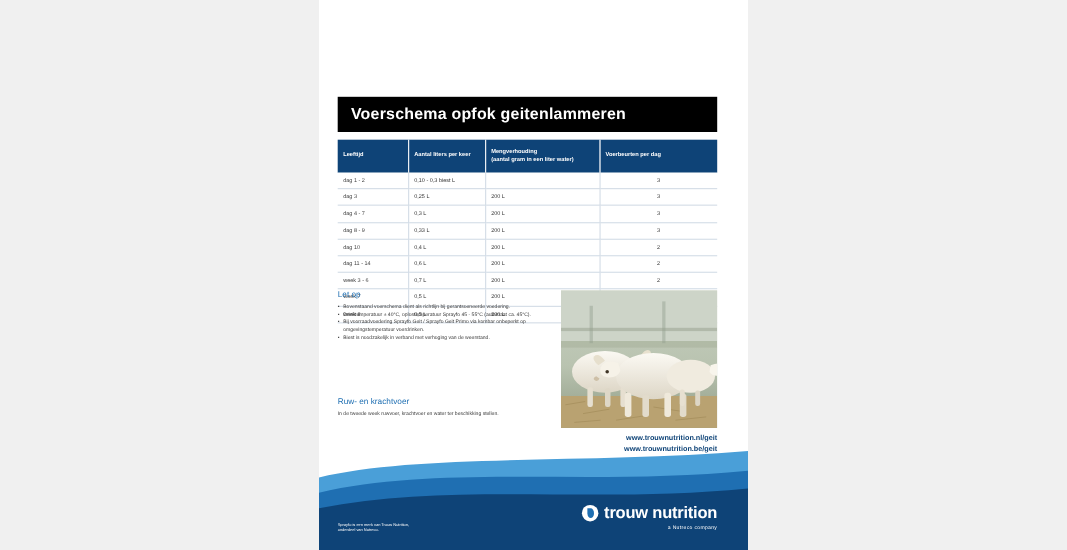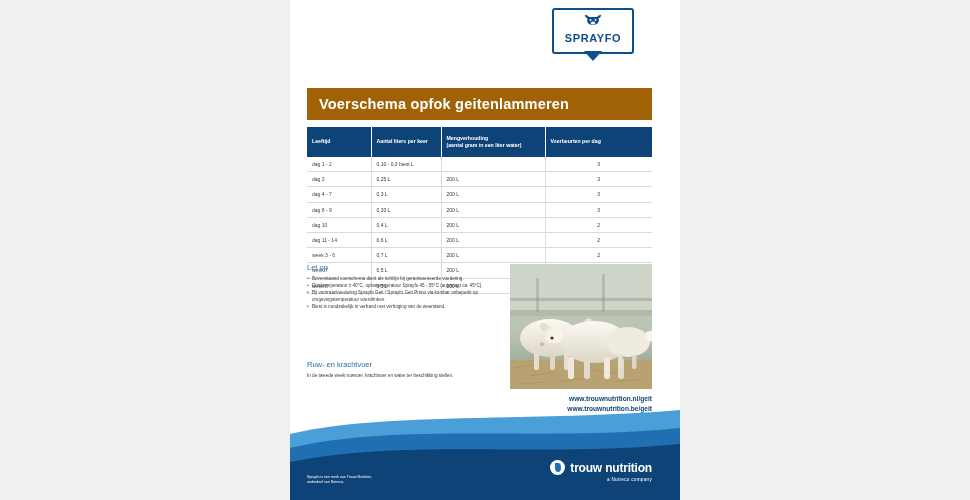--- a/index.html
+++ b/index.html
@@ -67,21 +67,21 @@
     letter-spacing: 0.6px;
     color: #0d4e8b;
   }
   
   .title-bar {
     position: absolute;
     left: 17px;
     top: 88px;
     width: 345px;
     height: 32px;
-    background: #a16207;
+    background: #000000;
     display: flex;
     align-items: center;
   }
   .title-bar .title-text {
     color: #ffffff;
     font-size: 14.5px;
     font-weight: bold;
     padding-left: 12px;
     letter-spacing: 0.2px;
   }
@@ -218,49 +218,36 @@
     content: "";
     position: absolute;
     left: 4.5px;
     top: 3px;
     width: 6px;
     height: 9px;
     border-radius: 0 50% 50% 50%;
     background: #1f6fb2;
   }
   .tn-name {
-    font-size: 12px;
+    font-size: 15px;
     font-weight: bold;
     letter-spacing: -0.2px;
   }
   .tn-sub {
     font-size: 4.6px;
     text-align: right;
     margin-top: 2px;
     letter-spacing: 0.3px;
   }
 </style>
 </head>
 <body>
 
 <div id="page">
 
-  <div class="logo-wrap">
-    <div class="logo-shape">
-      <div class="logo-cow">
-        <svg viewBox="0 0 40 32" width="20" height="16" aria-hidden="true">
-          <path d="M4 4 C2 0 10 2 12 6 L28 6 C30 2 38 0 36 4 C34 8 32 8 31 9 C33 14 31 22 20 22 C9 22 7 14 9 9 C8 8 6 8 4 4 Z" fill="#0d4e8b"></path>
-          <circle cx="15" cy="12" r="1.8" fill="#ffffff"></circle>
-          <circle cx="25" cy="12" r="1.8" fill="#ffffff"></circle>
-          <ellipse cx="20" cy="18" rx="4.5" ry="3" fill="#ffffff"></ellipse>
-        </svg>
-      </div>
-      <div class="logo-text">SPRAYFO</div>
-    </div>
-  </div>
 
   <div class="title-bar">
     <div class="title-text">Voerschema opfok geitenlammeren</div>
   </div>
 
   <table class="schema">
     <colgroup>
       <col style="width:64px">
       <col style="width:70px">
       <col style="width:104px">

